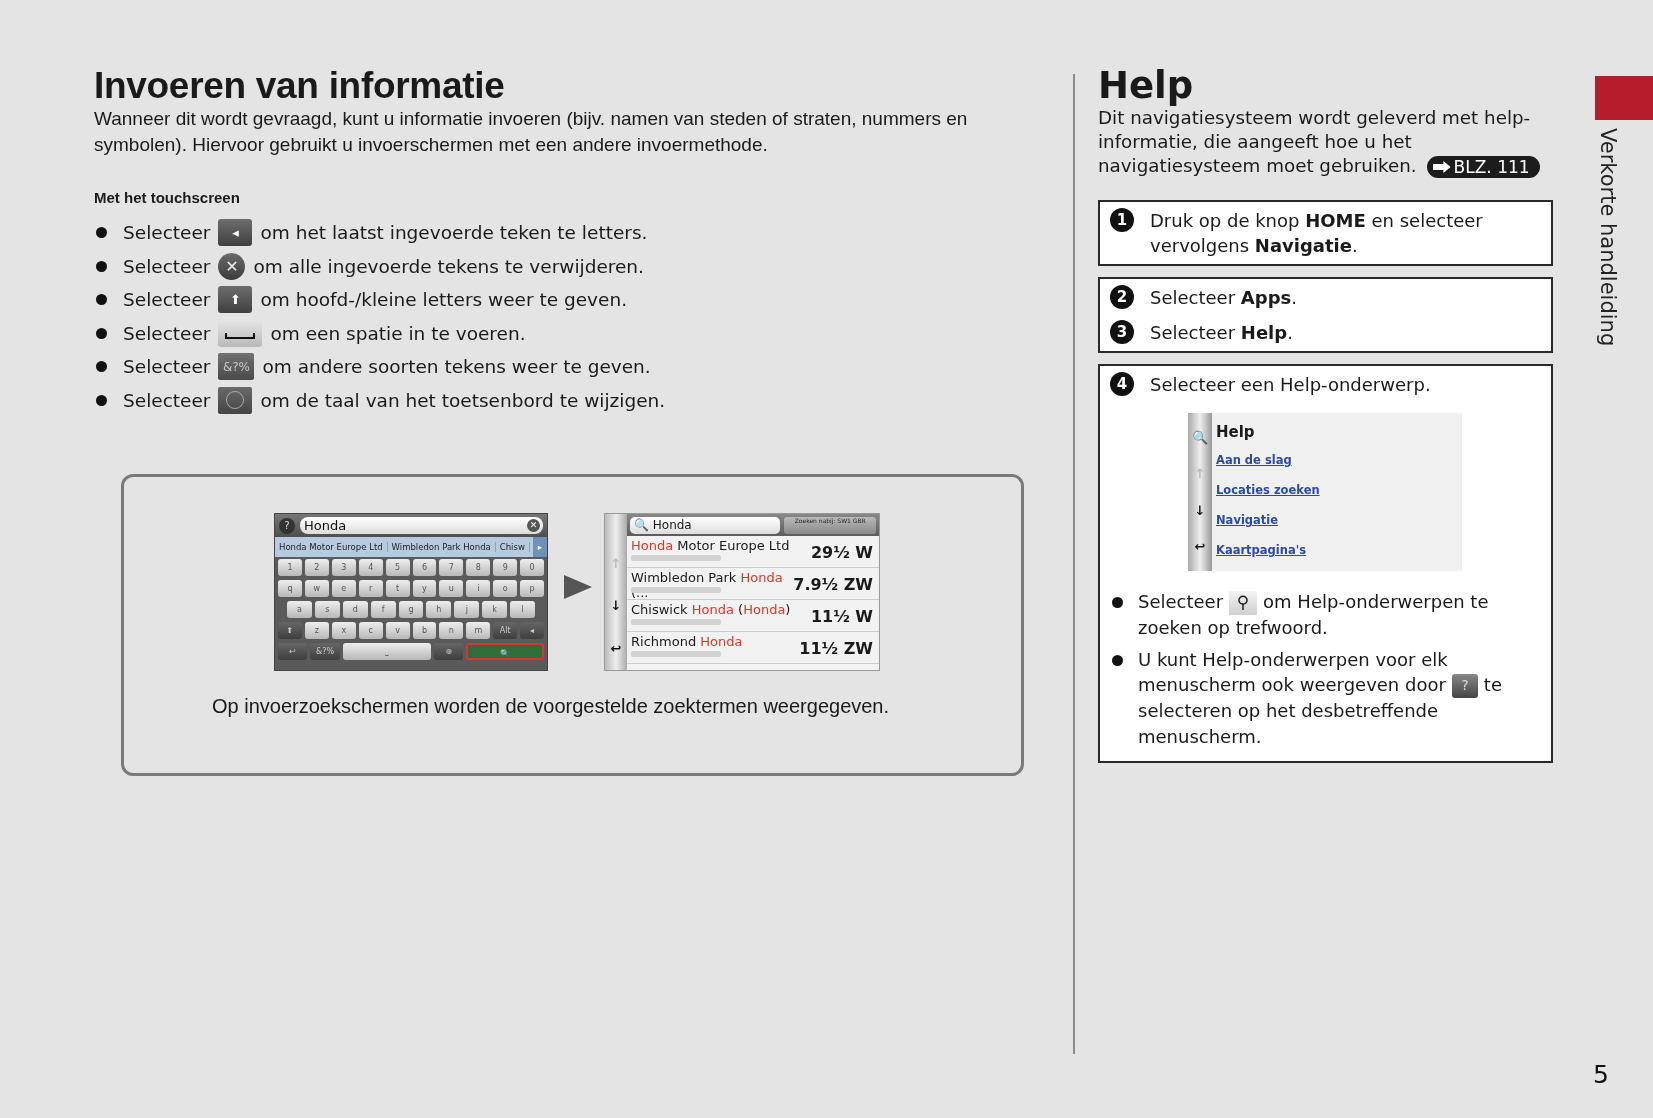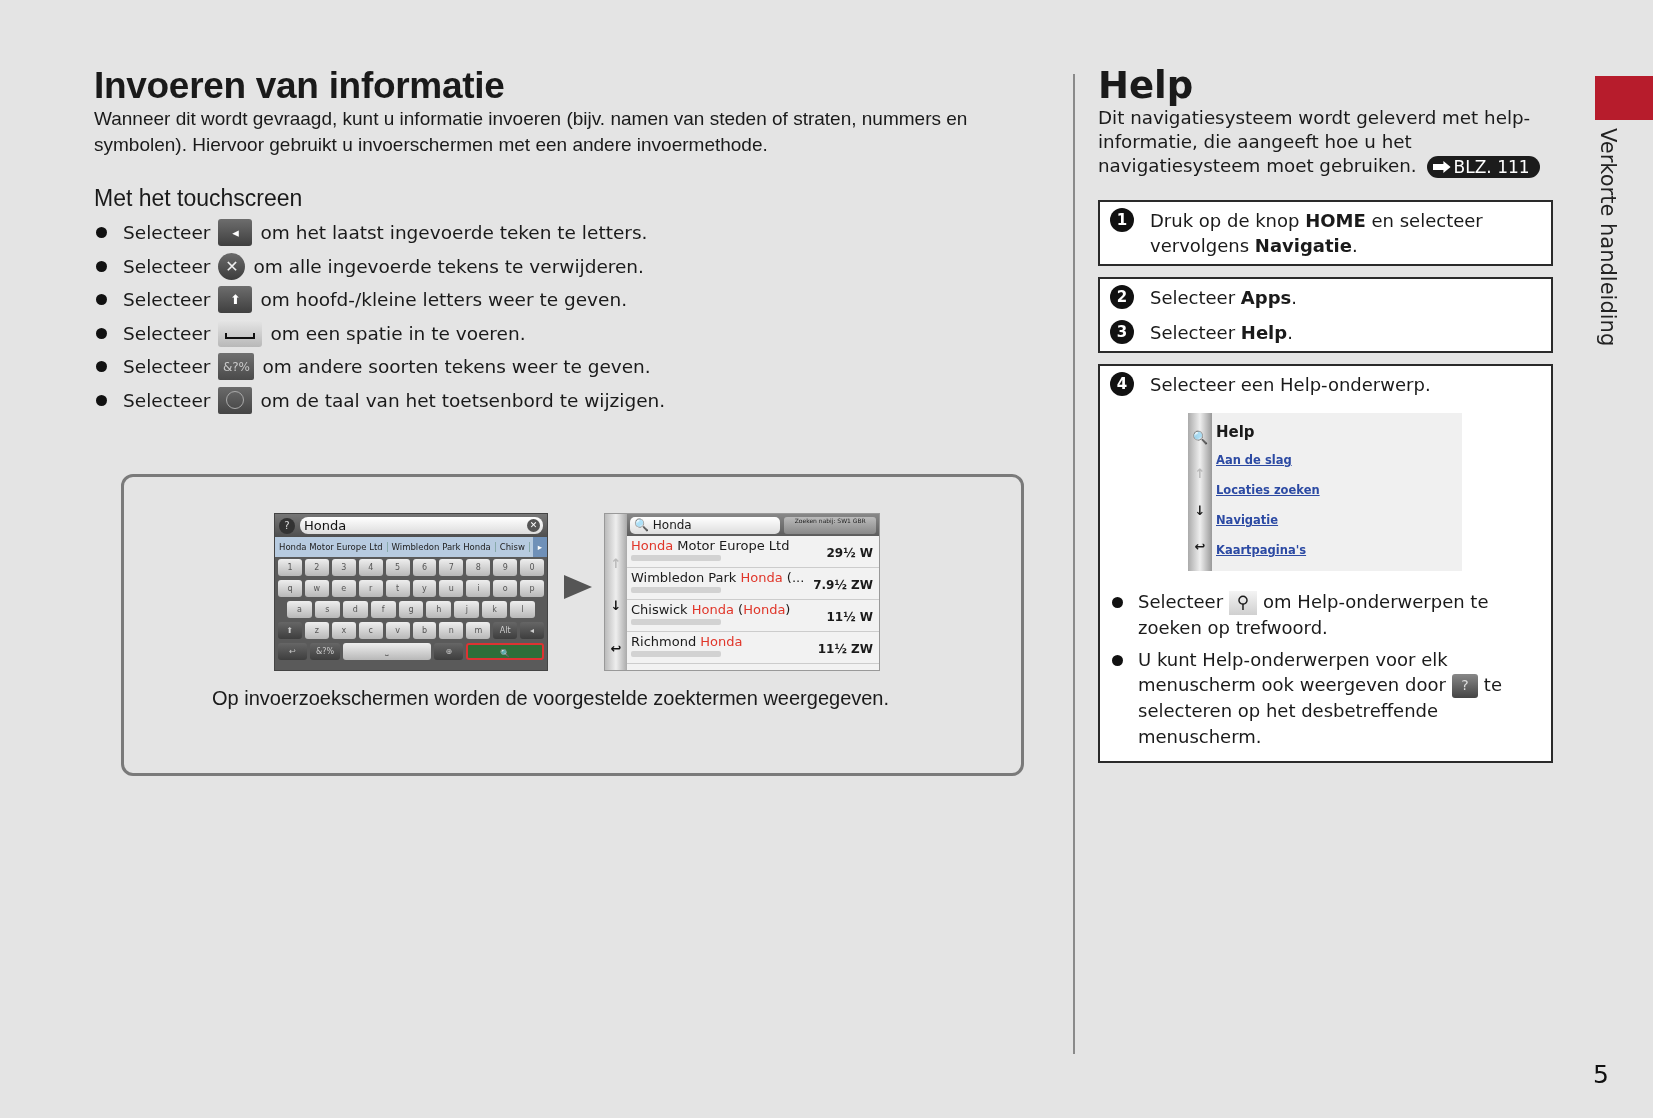--- a/index.html
+++ b/index.html
@@ -7,21 +7,21 @@
   body {
     background: #e4e4e4;
     font-family: "DejaVu Sans", sans-serif;
     color: #1a1a1a;
     position: relative;
     overflow: hidden;
   }
   .left { position: absolute; left: 94px; top: 66px; width: 935px; }
   .h1 { font-family: "Liberation Sans", sans-serif; font-weight: bold; font-size: 37px; line-height: 40px; letter-spacing: -0.3px; }
   .intro { font-family: "Liberation Sans", sans-serif; font-size: 19px; line-height: 25.5px; margin-top: 0; }
-  .h2 { font-family: "Liberation Sans", sans-serif; font-weight: normal; font-size: 23px; margin-top: 27px; line-height: 28px; }
+  .h2 { font-family: "Liberation Sans", sans-serif; font-weight: bold; font-size: 15px; margin-top: 27px; line-height: 28px; }
   .sub { font-family: "Liberation Sans", sans-serif; font-size: 19px; margin-top: 6px; line-height: 25px; }
   ul.bullets { list-style: none; margin-top: 4px; }
   ul.bullets li { display: flex; align-items: center; font-size: 18.5px; height: 33.5px; }
   .dot { width: 11px; height: 11px; border-radius: 50%; background: #111; margin: 0 16px 0 2px; flex: none; }
   .icon { display: inline-flex; align-items: center; justify-content: center; margin: 0 8px; flex: none; }
   .ic-box { width: 34px; height: 27px; border-radius: 3px; background: linear-gradient(#6d6d6d, #3f3f3f); color: #fff; font-size: 13px; }
   .ic-round { width: 27px; height: 27px; border-radius: 50%; background: linear-gradient(#6a6a6a, #3c3c3c); color: #eee; font-size: 16px; font-weight: bold; }
   .ic-space { width: 44px; height: 27px; border-radius: 3px; background: linear-gradient(#e6e6e6, #b8b8b8); }
   .ic-space span { display: block; width: 30px; height: 6px; border: 2px solid #111; border-top: none; margin-top: 6px; }
   .ic-sym { width: 36px; height: 27px; background: linear-gradient(#707070, #4a4a4a); color: #c9c9c9; font-size: 12px; border-radius: 2px; }
@@ -47,24 +47,24 @@
   .arrow-tri { position: absolute; left: 440px; top: 98px; width: 0; height: 0; border-top: 12px solid transparent; border-bottom: 12px solid transparent; border-left: 28px solid #555; }
 
   .res { position: absolute; left: 480px; top: 36px; width: 276px; height: 158px; background: #f2f2f2; border: 1px solid #999; overflow: hidden; }
   .res-side { position: absolute; left: 0; top: 0; width: 22px; height: 100%; background: linear-gradient(90deg, #bbb, #eee, #aaa); display: flex; flex-direction: column; align-items: center; justify-content: space-around; font-size: 13px; font-weight: bold; color: #111; padding: 28px 0 0 0; }
   .res-top { position: absolute; left: 22px; top: 0; right: 0; height: 22px; background: linear-gradient(#888, #5c5c5c); display: flex; align-items: center; padding: 0 3px; gap: 4px; }
   .res-search { flex: 1.6; height: 17px; background: linear-gradient(#fff, #ddd); border-radius: 5px; font-size: 12px; line-height: 17px; padding-left: 4px; }
   .res-near { flex: 1; height: 17px; background: linear-gradient(#bbb, #888); border-radius: 3px; font-size: 6px; text-align: center; color: #222; line-height: 8px; }
   .res-list { position: absolute; left: 22px; top: 22px; right: 0; }
   .res-row { height: 32px; border-bottom: 1px solid #ccc; display: flex; justify-content: space-between; padding: 2px 6px 0 4px; font-size: 13px; position: relative; }
   .res-row .hl { color: #e0362a; }
-  .res-row .dist { font-size: 12px; font-weight: bold; align-self: center; white-space: nowrap; }
+  .res-row .dist { font-size: 16px; font-weight: bold; align-self: center; white-space: nowrap; }
   .res-row .blur { position: absolute; left: 4px; top: 19px; width: 90px; height: 6px; background: #d2d2d2; border-radius: 2px; }
 
-  .caption { position: absolute; left: 88px; top: 208px; font-family: "Liberation Sans", sans-serif; font-size: 20px; line-height: 27px; }
+  .caption { position: absolute; left: 88px; top: 216px; font-family: "Liberation Sans", sans-serif; font-size: 20px; line-height: 27px; }
   .caption .icon { margin: 0 10px; vertical-align: middle; }
   .ic-green { width: 44px; height: 26px; background: #276b33; border-radius: 2px; color: #fff; font-size: 17px; font-weight: bold; }
 
   .divider { position: absolute; left: 1073px; top: 74px; width: 2px; height: 980px; background: #8a8a8a; }
 
   .right { position: absolute; left: 1098px; top: 66px; width: 455px; }
   .help-title { font-size: 37px; font-weight: bold; line-height: 40px; }
   .help-intro { font-size: 18.3px; line-height: 24px; }
   .blz { display: inline-flex; align-items: center; background: #1c1c1c; color: #fff; border-radius: 12px; padding: 0 10px 0 6px; height: 22px; font-size: 17px; margin-left: 10px; vertical-align: middle; }
   .blz .ptr { display: inline-block; width: 18px; height: 12px; background: #fff; margin-right: 3px; clip-path: polygon(0 25%, 60% 25%, 60% 0, 100% 50%, 60% 100%, 60% 75%, 0 75%); }

